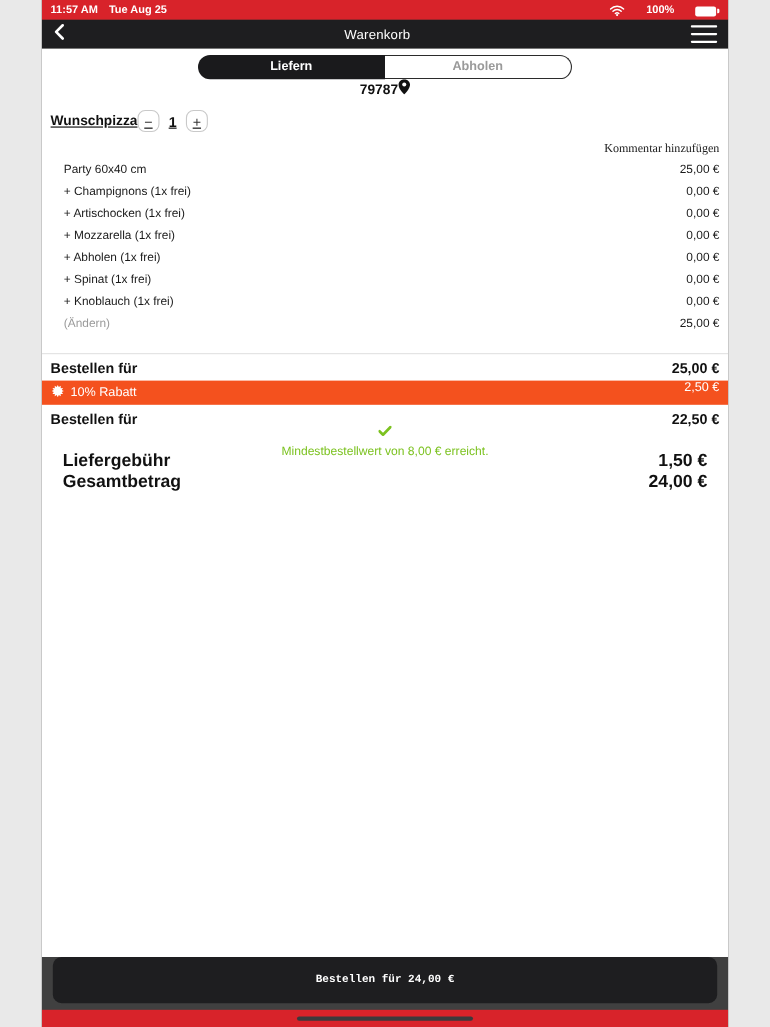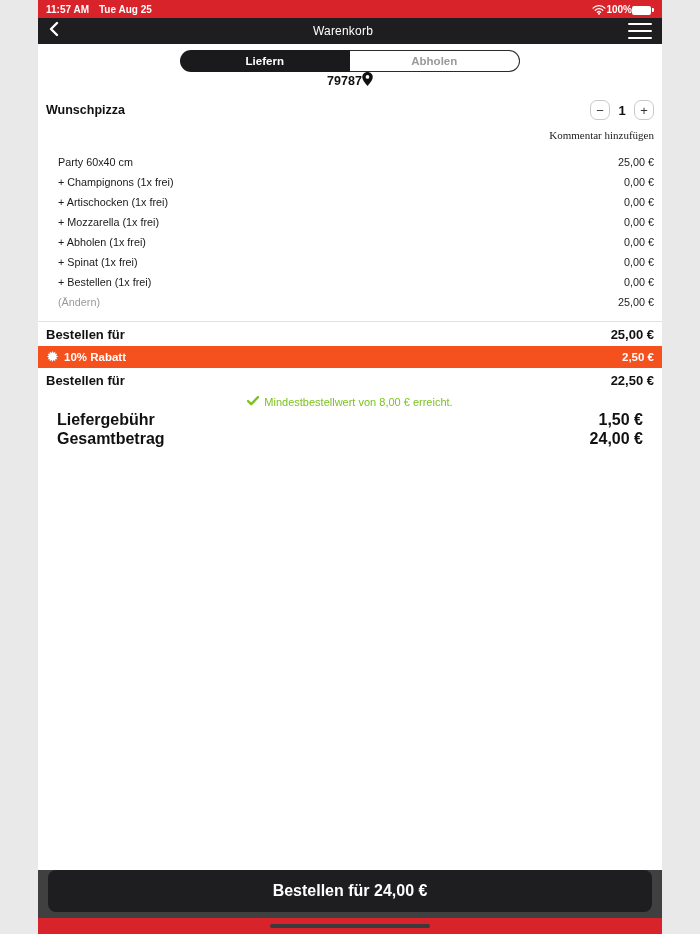--- a/index.html
+++ b/index.html
@@ -10,21 +10,21 @@
     display:flex; flex-direction:column; overflow:hidden; position:relative;
   }
 
   
   .status-bar {
     height:18px; background:#D8232A; color:#fff;
     display:flex; align-items:center; justify-content:space-between;
     padding:0 8px; font-size:10px; font-weight:700; flex:0 0 auto;
   }
   .status-left { display:flex; gap:10px; align-items:center; }
-  .status-right { display:flex; gap:0; align-items:flex-end; }
+  .status-right { display:flex; gap:19px; align-items:flex-end; }
   .wifi-svg { display:block; }
   .battery { display:flex; align-items:center; gap:1px; }
   .battery-body { width:19px; height:9px; background:#fff; border-radius:2px; }
   .battery-tip { width:2px; height:4px; background:#fff; border-radius:0 1px 1px 0; }
 
   
   .nav-bar {
     height:26px; background:#1E1E20; color:#fff; flex:0 0 auto;
     display:flex; align-items:center; justify-content:space-between; padding:0 10px;
   }
@@ -45,58 +45,58 @@
     display:flex; align-items:center; justify-content:center;
     border-radius:11px 0 0 11px; cursor:pointer;
   }
   .seg-right {
     flex:1; background:#fff; color:#9a9a9a; font-size:11.5px; font-weight:700;
     display:flex; align-items:center; justify-content:center;
     border:1px solid #2b2b2b; border-left:none; border-radius:0 11px 11px 0; cursor:pointer;
   }
   .zip { display:flex; align-items:center; gap:0; font-size:12.5px; font-weight:700; color:#111; cursor:pointer; }
 
-  .product-row { display:flex; justify-content:space-between; align-items:center; padding:11px 8px 0 8px; }
+  .product-row { display:flex; justify-content:flex-start; align-items:center; padding:11px 8px 0 8px;text-decoration:underline; }
   .product-name { font-size:12.5px; font-weight:700; color:#111; }
   .stepper { display:flex; align-items:center; gap:8px; }
   .step-btn {
     width:20px; height:20px; border:1px solid #c9c9c9; border-radius:7px; background:#fff;
     color:#333; font-size:13px; line-height:1; display:flex; align-items:center; justify-content:center;
     cursor:pointer; font-family:"Liberation Sans", sans-serif;
   }
   .qty { font-size:13px; font-weight:700; color:#111; min-width:8px; text-align:center; }
 
   .comment-row { text-align:right; padding:9px 8px 0 8px; font-size:11px; color:#1a1a1a; }
   .comment-link { cursor:pointer;font-family:Liberation Serif, serif; }
 
   .items { padding:7px 8px 0 8px; }
-  .item-row { display:flex; justify-content:space-between; align-items:flex-end; height:20px; font-size:10.8px; color:#1a1a1a; }
+  .item-row { display:flex; justify-content:space-between; align-items:flex-start; height:20px; font-size:10.8px; color:#1a1a1a; }
   .item-label { padding-left:12px; }
   .item-row.muted .item-label { color:#9a9a9a; }
 
   .sep { border-top:1px solid #e2e2e2; margin-top:13px; }
 
   .sum-row { display:flex; justify-content:space-between; align-items:center; padding:0 8px; height:24px; font-size:13px; font-weight:700; color:#111; }
   .discount-row {
-    display:flex; justify-content:space-between; align-items:center; padding:0 8px; height:22px;
-    background:#F4511E; color:#fff; font-size:11.5px; font-weight:700;
+    display:flex; justify-content:space-between; padding:0 8px; height:22px;
+    background:#F4511E; color:#fff; font-size:11.5px; font-weight:400;
   }
   .discount-left { display:flex; align-items:center; gap:5px; }
   .min-msg {
     display:flex; align-items:center; justify-content:center; gap:5px;
-    height:19px; font-size:11px; color:#7CC220; font-weight:400;
+    height:19px; font-size:11px; color:#7CC220; font-weight:400;flex-direction:column;
   }
   .fee-row { display:flex; justify-content:space-between; align-items:flex-start; padding:0 19px; height:19px; font-size:16px; font-weight:700; color:#111; }
 
   
   .footer { flex:0 0 auto; }
   .order-btn {
     margin:0 10px 6px 10px; height:42px; background:#1E1E20; border-radius:8px;
-    color:#fff; font-size:16px; font-weight:700;
-    display:flex; align-items:center; justify-content:center; cursor:pointer;
+    color:#fff; font-size:10px; font-weight:700;
+    display:flex; align-items:center; justify-content:center; cursor:pointer;font-family:Liberation Mono, monospace;
   }
   .home-bar { height:16px; background:#D8232A; display:flex; align-items:center; justify-content:center; }
   .home-indicator { width:160px; height:4.5px; background:#3A3A3C; border-radius:3px; cursor:pointer; }
 </style>
 </head>
 <body>
 
 <div class="page">
 
   <div class="status-bar">
@@ -187,21 +187,21 @@
       </div>
       <div class="item-row">
         <span class="item-label">+ Abholen (1x frei)</span>
         <span class="item-price">0,00 €</span>
       </div>
       <div class="item-row">
         <span class="item-label">+ Spinat (1x frei)</span>
         <span class="item-price">0,00 €</span>
       </div>
       <div class="item-row">
-        <span class="item-label">+ Bestellen (1x frei)</span>
+        <span class="item-label">+ Knoblauch (1x frei)</span>
         <span class="item-price">0,00 €</span>
       </div>
       <div class="item-row muted">
         <span class="item-label">(Ändern)</span>
         <span class="item-price">25,00 €</span>
       </div>
     </div>
 
     <div class="sep"></div>
 

